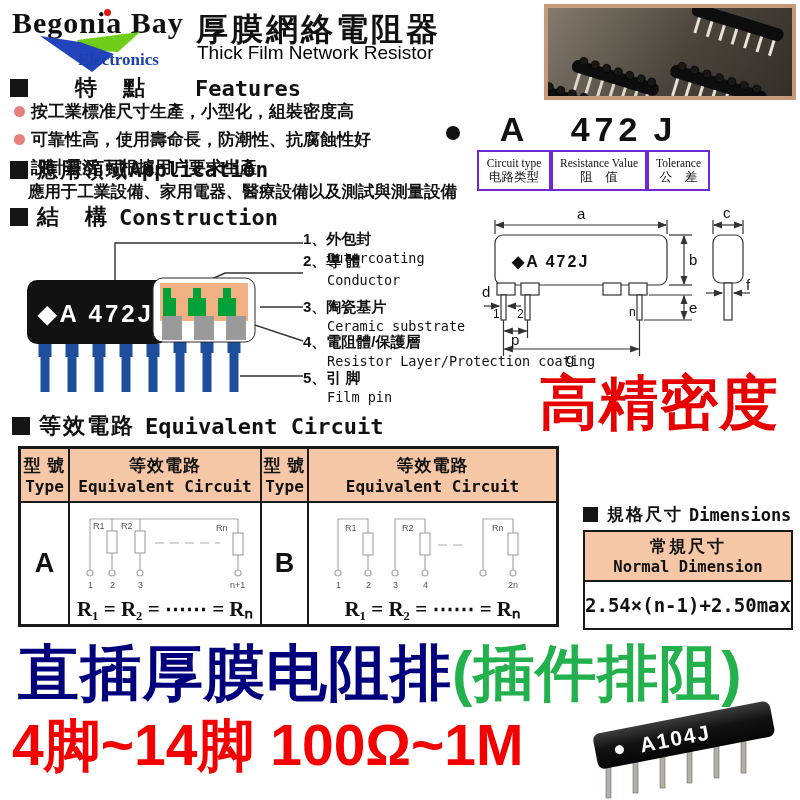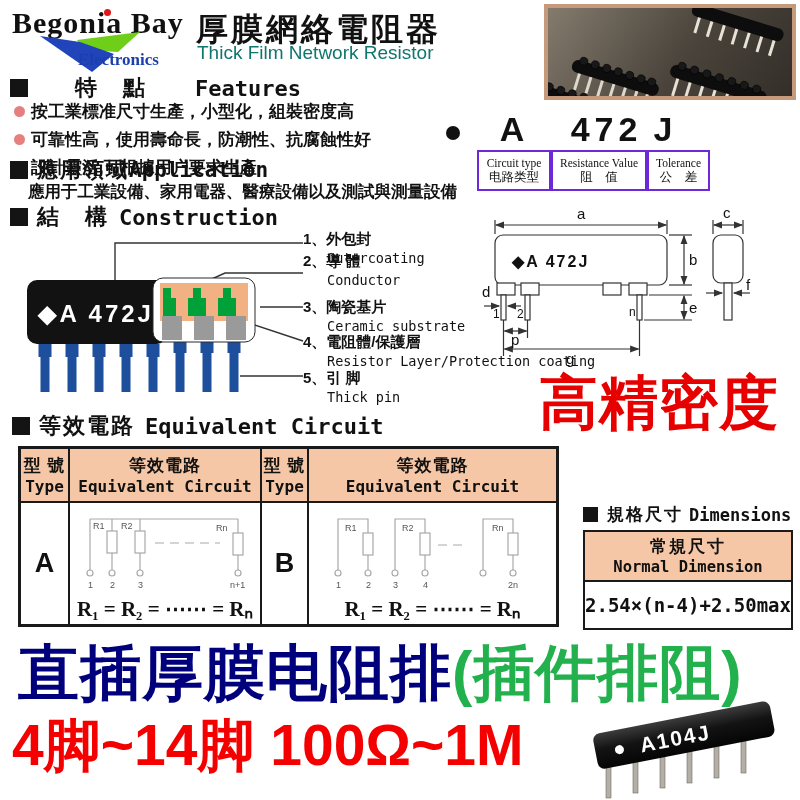--- a/index.html
+++ b/index.html
@@ -4,21 +4,21 @@
 <style>
   html,body{margin:0;padding:0;background:#fff;}
   .page{position:relative;width:800px;height:800px;background:#fff;overflow:hidden;
         font-family:"Liberation Sans",sans-serif;color:#111;}
   .abs{position:absolute;}
   
   .brand-name{font-family:"Liberation Serif",serif;font-weight:bold;font-size:30px;letter-spacing:1px;}
   .brand-dot{width:7px;height:7px;border-radius:50%;background:#e01818;}
   .brand-sub{font-family:"Liberation Serif",serif;font-weight:bold;font-size:17px;color:#1a3fae;}
   .title-zh{font-size:32px;font-weight:bold;letter-spacing:3px;}
-  .title-en{font-size:19px;color:#0f766e;}
+  .title-en{font-size:19px;color:#000000;}
   
   .sec-h{display:flex;align-items:center;font-weight:bold;white-space:nowrap;}
   .sq{width:18px;height:18px;background:#141414;margin-right:9px;flex:0 0 auto;}
   .sq-sm{width:15px;height:15px;}
   .h-zh{font-size:22px;letter-spacing:2px;}
   .h-en{font-size:22px;font-family:"DejaVu Sans Mono",monospace;margin-left:10px;}
   
   .feat-row{display:flex;align-items:center;margin-bottom:5px;}
   .feat-dot{width:11px;height:11px;border-radius:50%;background:#e87f7f;margin-right:6px;flex:0 0 auto;}
   .feat-text{font-size:17px;font-weight:bold;white-space:nowrap;}
@@ -249,21 +249,21 @@
   <div class="con-label" style="left:303px;top:298px;">
     <div class="cl-zh"><span>3、</span><span>陶瓷基片</span></div>
     <div class="cl-en">Ceramic substrate</div>
   </div>
   <div class="con-label" style="left:303px;top:333px;">
     <div class="cl-zh"><span>4、</span><span>電阻體/保護層</span></div>
     <div class="cl-en">Resistor Layer/Protection coating</div>
   </div>
   <div class="con-label" style="left:303px;top:369px;">
     <div class="cl-zh"><span>5、</span><span>引 脚</span></div>
-    <div class="cl-en">Thick pin</div>
+    <div class="cl-en">Film pin</div>
   </div>
 
   <div class="abs" style="left:446px;top:126px;width:14px;height:14px;border-radius:50%;background:#111;"></div>
   <div class="abs pn-letter" style="left:477px;top:110px;width:70px;">A</div>
   <div class="abs pn-letter" style="left:560px;top:110px;width:93px;letter-spacing:5px;">472</div>
   <div class="abs pn-letter" style="left:633px;top:110px;width:60px;">J</div>
   <div class="abs pn-box" style="left:477px;top:150px;width:70px;height:37px;">
     <div class="pn-en">Circuit type</div>
     <div class="pn-zh">电路类型</div>
   </div>
@@ -444,21 +444,21 @@
   <div class="abs sec-h" style="left:583px;top:503px;">
     <span class="sq sq-sm"></span>
     <span class="h-zh" style="font-size:17px;">規格尺寸</span>
     <span class="h-en" style="font-size:17px;margin-left:6px;">Dimensions</span>
   </div>
   <div class="abs dim-table" style="left:583px;top:530px;">
     <div class="dim-head">
       <div class="dimh-zh">常規尺寸</div>
       <div class="dimh-en">Normal Dimension</div>
     </div>
-    <div class="dim-val">2.54×(n-4)+2.50max</div>
+    <div class="dim-val">2.54×(n-1)+2.50max</div>
   </div>
 
   <div class="abs foot1" style="left:18px;top:633px;">
     <span class="foot1-main">直插厚膜电阻排</span><span class="foot1-paren">(插件排阻)</span>
   </div>
   <div class="abs foot2" style="left:12px;top:708px;">4脚~14脚  100Ω~1M</div>
 
   <svg class="abs" style="left:583px;top:690px;" width="212" height="110" viewBox="0 0 212 110">
     <defs>
       <linearGradient id="bodyGrad" x1="0" y1="0" x2="0" y2="1">

